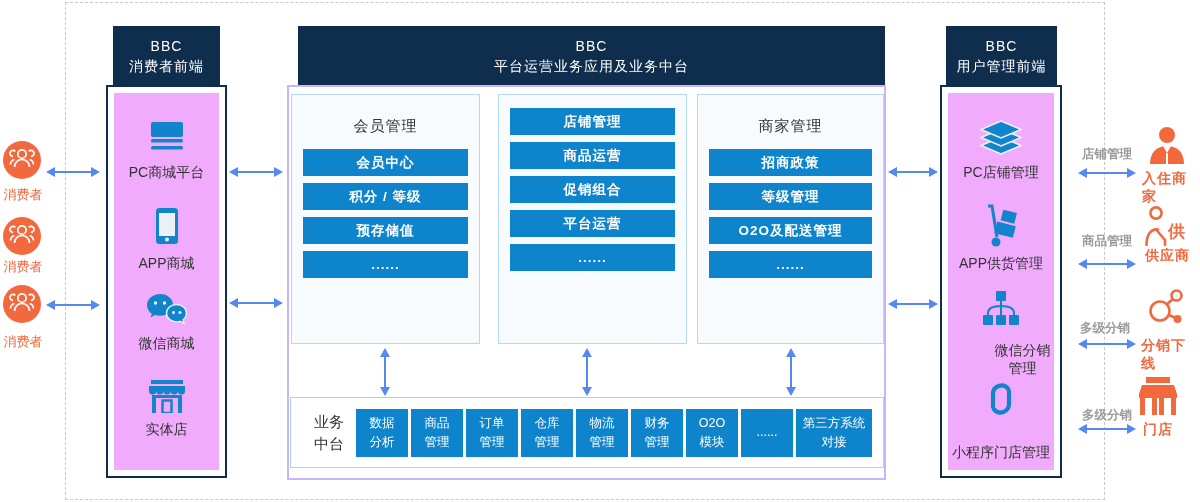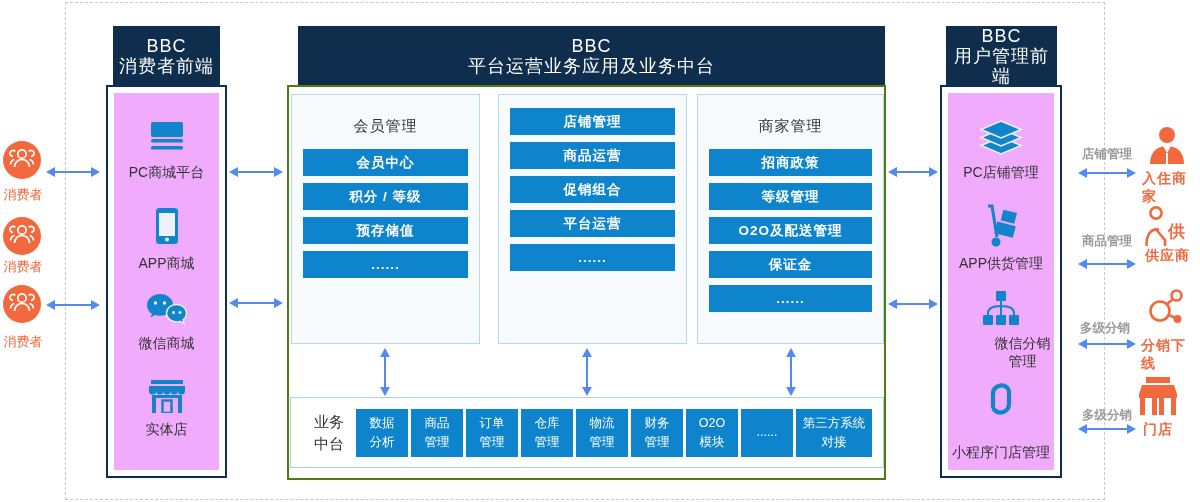--- a/index.html
+++ b/index.html
@@ -3,31 +3,31 @@
 <meta charset="utf-8">
 <style>
   html,body{margin:0;padding:0;background:#fff;}
   .canvas{position:relative;width:1200px;height:502px;background:#ffffff;
     font-family:"Liberation Sans","DejaVu Sans",sans-serif;overflow:hidden;}
   .dashed-rect{position:absolute;left:65px;top:2px;width:1038px;height:496px;
     border:1px dashed #c9c9c9;}
 
   
   .hdr{position:absolute;background:#0f2d4d;color:#fff;display:flex;flex-direction:column;
-    justify-content:center;text-align:center;font-size:18px;line-height:20px;letter-spacing:1px;}
+    justify-content:center;text-align:center;font-size:14px;line-height:20px;letter-spacing:1px;}
 
   
   .panel{position:absolute;background:#fff;border:2px solid #0f2d4d;padding:6px;box-sizing:border-box;}
   .panel-inner{position:relative;background:#f0abfc;width:100%;height:100%;}
   .p-icon{position:absolute;left:0;right:0;display:flex;justify-content:center;}
   .p-label{position:absolute;left:0;right:0;text-align:center;font-size:14px;color:#333;}
 
   
   .center-body{position:absolute;left:287px;top:85px;width:599px;height:395px;
-    background:#fff;border:2px solid #4d7c0f;box-sizing:content-box;}
+    background:#fff;border:2px solid #c4b5fd;box-sizing:content-box;}
   .center-body{width:595px;height:391px;} 
   .col{position:absolute;top:7px;height:250px;background:#f7fbfe;border:1px solid #b5d9f0;box-sizing:border-box;}
   .col-title{text-align:center;padding-top:22px;font-size:15px;color:#333;letter-spacing:1px;}
   .col-btns{margin:13px 11px 0 11px;font-weight:bold;}
   .btn{height:27px;line-height:27px;margin-bottom:7px;background:#0d84cc;color:#fff;
     text-align:center;font-size:13.5px;letter-spacing:1px;}
 
   .strip{position:absolute;left:1px;top:310px;width:594px;height:71px;background:#fff;
     border:1px solid #a9d3ec;box-sizing:border-box;display:flex;align-items:center;}
   .strip-label{width:48px;margin-left:14px;text-align:center;font-size:15px;color:#333;line-height:1.45;}
@@ -201,21 +201,20 @@
         <div class="btn">......</div>
       </div>
     </div>
 
     <div class="col" style="left:408px;width:187px;">
       <div class="col-title">商家管理</div>
       <div class="col-btns">
         <div class="btn">招商政策</div>
         <div class="btn">等级管理</div>
         <div class="btn">O2O及配送管理</div>
-        <div class="btn">保证金</div>
         <div class="btn">......</div>
       </div>
     </div>
 
     <div class="v-arrow" style="left:95px;top:263px;height:44px;"></div>
     <div class="v-arrow" style="left:297px;top:263px;height:44px;"></div>
     <div class="v-arrow" style="left:501px;top:263px;height:44px;"></div>
 
     <div class="strip">
       <div class="strip-label">
@@ -299,21 +298,21 @@
             <path d="M7,26 V22 C7,16 13,15 20,15 C27,15 33,16 33,22 V26"></path>
           </g>
           <g fill="#1284cc">
             <rect x="15" y="0" width="10" height="10" rx="1"></rect>
             <rect x="2" y="24" width="10" height="10" rx="1"></rect>
             <rect x="15" y="24" width="10" height="10" rx="1"></rect>
             <rect x="28" y="24" width="10" height="10" rx="1"></rect>
           </g>
         </svg>
       </div>
-      <div class="p-label" style="top:242px;padding-left:43px;">微信分销管理</div>
+      <div class="p-label" style="top:249px;padding-left:43px;">微信分销管理</div>
 
       <div class="p-icon" style="top:287px;">
         <svg width="34" height="38" viewBox="0 0 34 38">
           <g fill="none" stroke="#1284cc" stroke-width="4.2" stroke-linecap="round">
             <path d="M9,27 V14 a8.5,8.5 0 0 1 15,-5.4"></path>
             <path d="M25,11 V24 a8.5,8.5 0 0 1 -15,5.4"></path>
           </g>
         </svg>
       </div>
       <div class="p-label" style="top:328px;margin-top:23px;">小程序门店管理</div>

